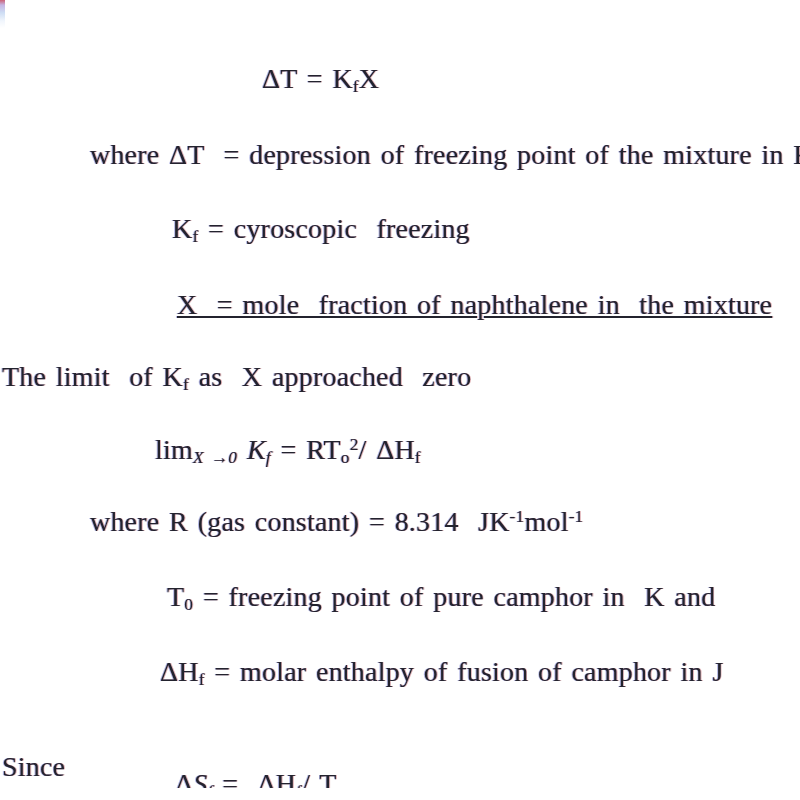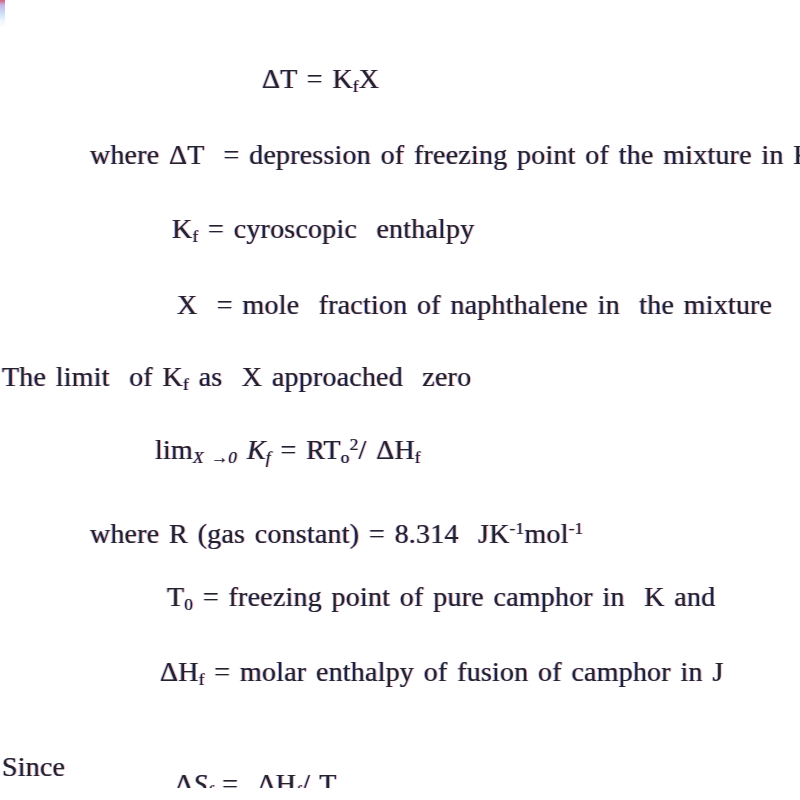--- a/index.html
+++ b/index.html
@@ -61,23 +61,23 @@
   }
 </style>
 </head>
 <body>
 
 <div class="page">
   <div class="corner-artifact"></div>
   <div>
       <div class="eq-line" style="left: 262px; top: 65px;"><span class="seg-n">ΔT = K</span><span class="seg-sub">f</span><span class="seg-n">X</span></div>
       <div class="eq-line" style="left: 90px; top: 141px;"><span class="seg-n">where ΔT  = depression of freezing point of the mixture in K</span></div>
-      <div class="eq-line" style="left: 172px; top: 215px;"><span class="seg-n">K</span><span class="seg-sub">f</span><span class="seg-n"> = cyroscopic  enthalpy</span></div>
-      <div class="eq-line" style="left: 177px; top: 291px;"><span class="seg-n">X  = mole  fraction of naphthalene in  the mixture</span></div>
+      <div class="eq-line" style="left: 172px; top: 215px;"><span class="seg-n">K</span><span class="seg-sub">f</span><span class="seg-n"> = cyroscopic  freezing</span></div>
+      <div class="eq-line" style="left: 177px; top: 291px; text-decoration: underline;"><span class="seg-n">X  = mole  fraction of naphthalene in  the mixture</span></div>
       <div class="eq-line" style="left: 2px; top: 363px;"><span class="seg-n">The limit  of K</span><span class="seg-sub">f</span><span class="seg-n"> as  X approached  zero</span></div>
       <div class="eq-line" style="left: 155px; top: 436px;"><span class="seg-n">lim</span><span class="seg-isub">X →0</span><span class="seg-n"> </span><span class="seg-i">K</span><span class="seg-isub">f</span><span class="seg-n"> = RT</span><span class="seg-sub">o</span><span class="seg-sup">2</span><span class="seg-n">/ ΔH</span><span class="seg-sub">f</span></div>
-      <div class="eq-line" style="left: 90px; top: 508px; margin-top: 12px;"><span class="seg-n">where R (gas constant) = 8.314  JK</span><span class="seg-sup">-1</span><span class="seg-n">mol</span><span class="seg-sup">-1</span></div>
+      <div class="eq-line" style="left: 90px; top: 508px;"><span class="seg-n">where R (gas constant) = 8.314  JK</span><span class="seg-sup">-1</span><span class="seg-n">mol</span><span class="seg-sup">-1</span></div>
       <div class="eq-line" style="left: 167px; top: 583px;"><span class="seg-n">T</span><span class="seg-sub">0</span><span class="seg-n"> = freezing point of pure camphor in  K and</span></div>
       <div class="eq-line" style="left: 160px; top: 658px; text-align: center;"><span class="seg-n">ΔH</span><span class="seg-sub">f</span><span class="seg-n"> = molar enthalpy of fusion of camphor in J</span></div>
       <div class="eq-line" style="left: 2px; top: 738px; margin-top: 15px;"><span class="seg-n">Since</span></div>
       <div class="eq-line" style="left: 175px; top: 738px; margin-top: 32px;"><span class="seg-n">Δ</span><span class="seg-i">S</span><span class="seg-isub">f</span><span class="seg-n"> =  ΔH</span><span class="seg-sub">f</span><span class="seg-n">/ T</span><span class="seg-sub">o</span></div>
     </div>
 </div>
 
 </body></html>

